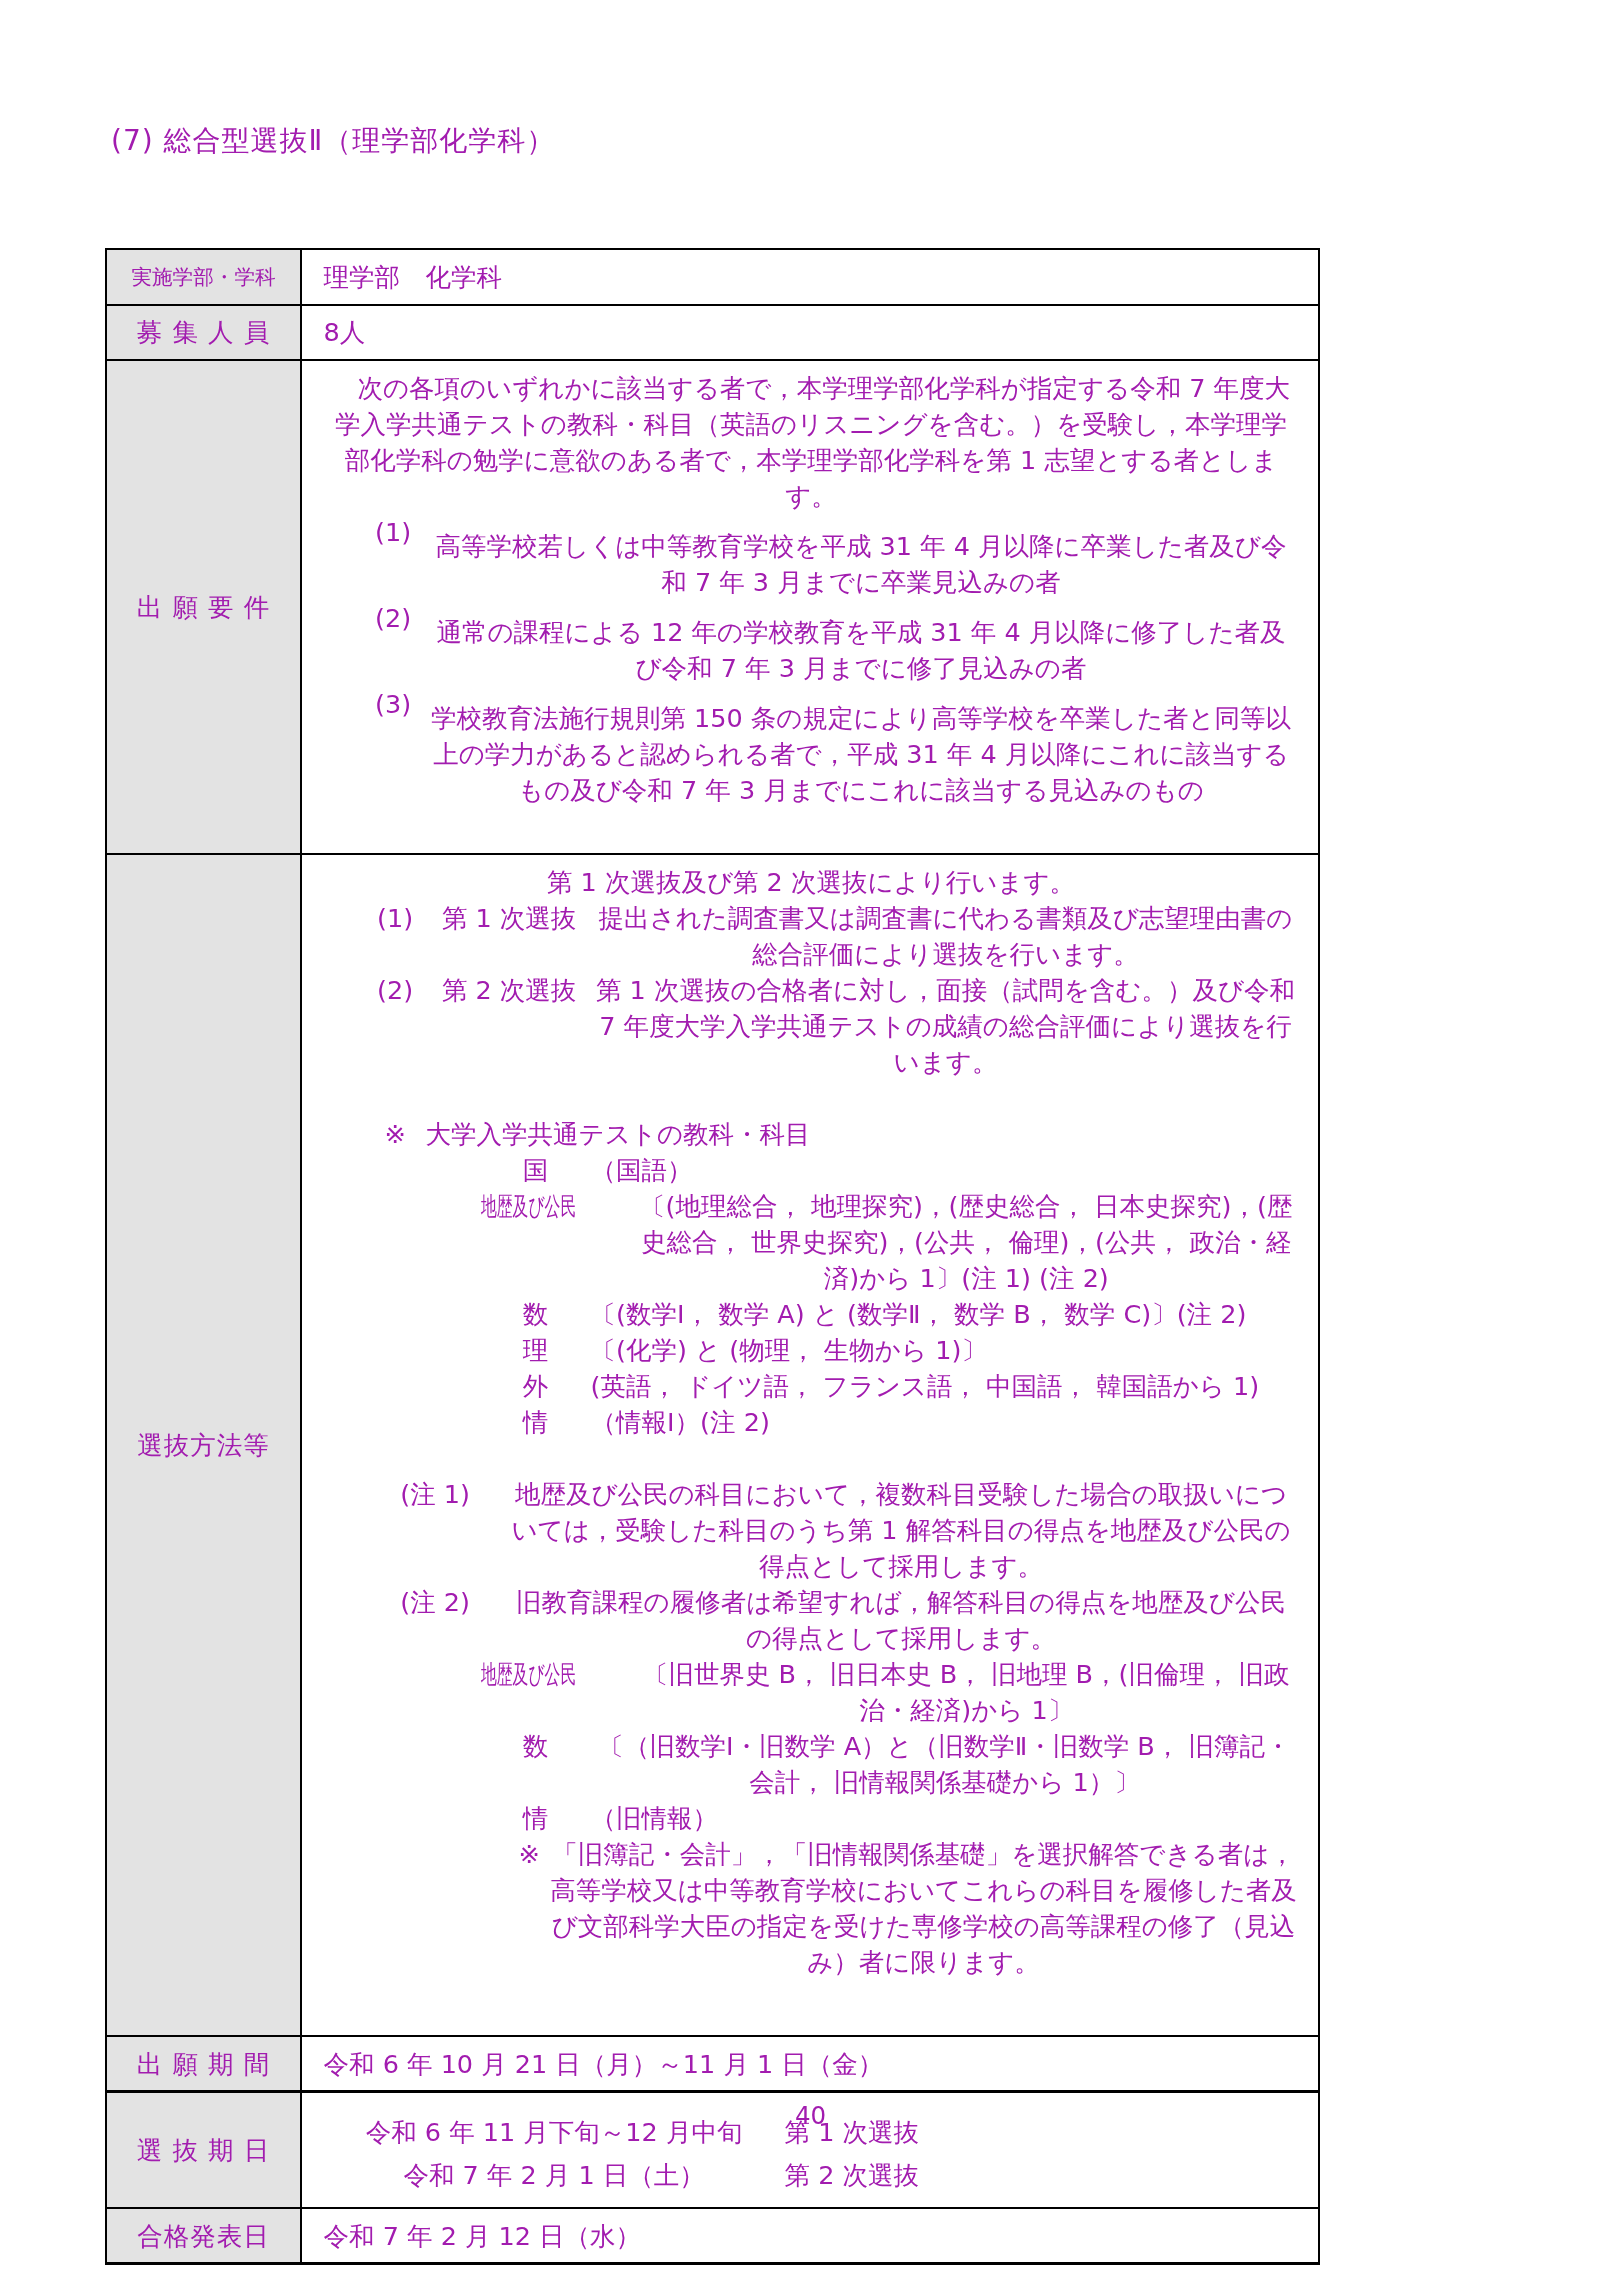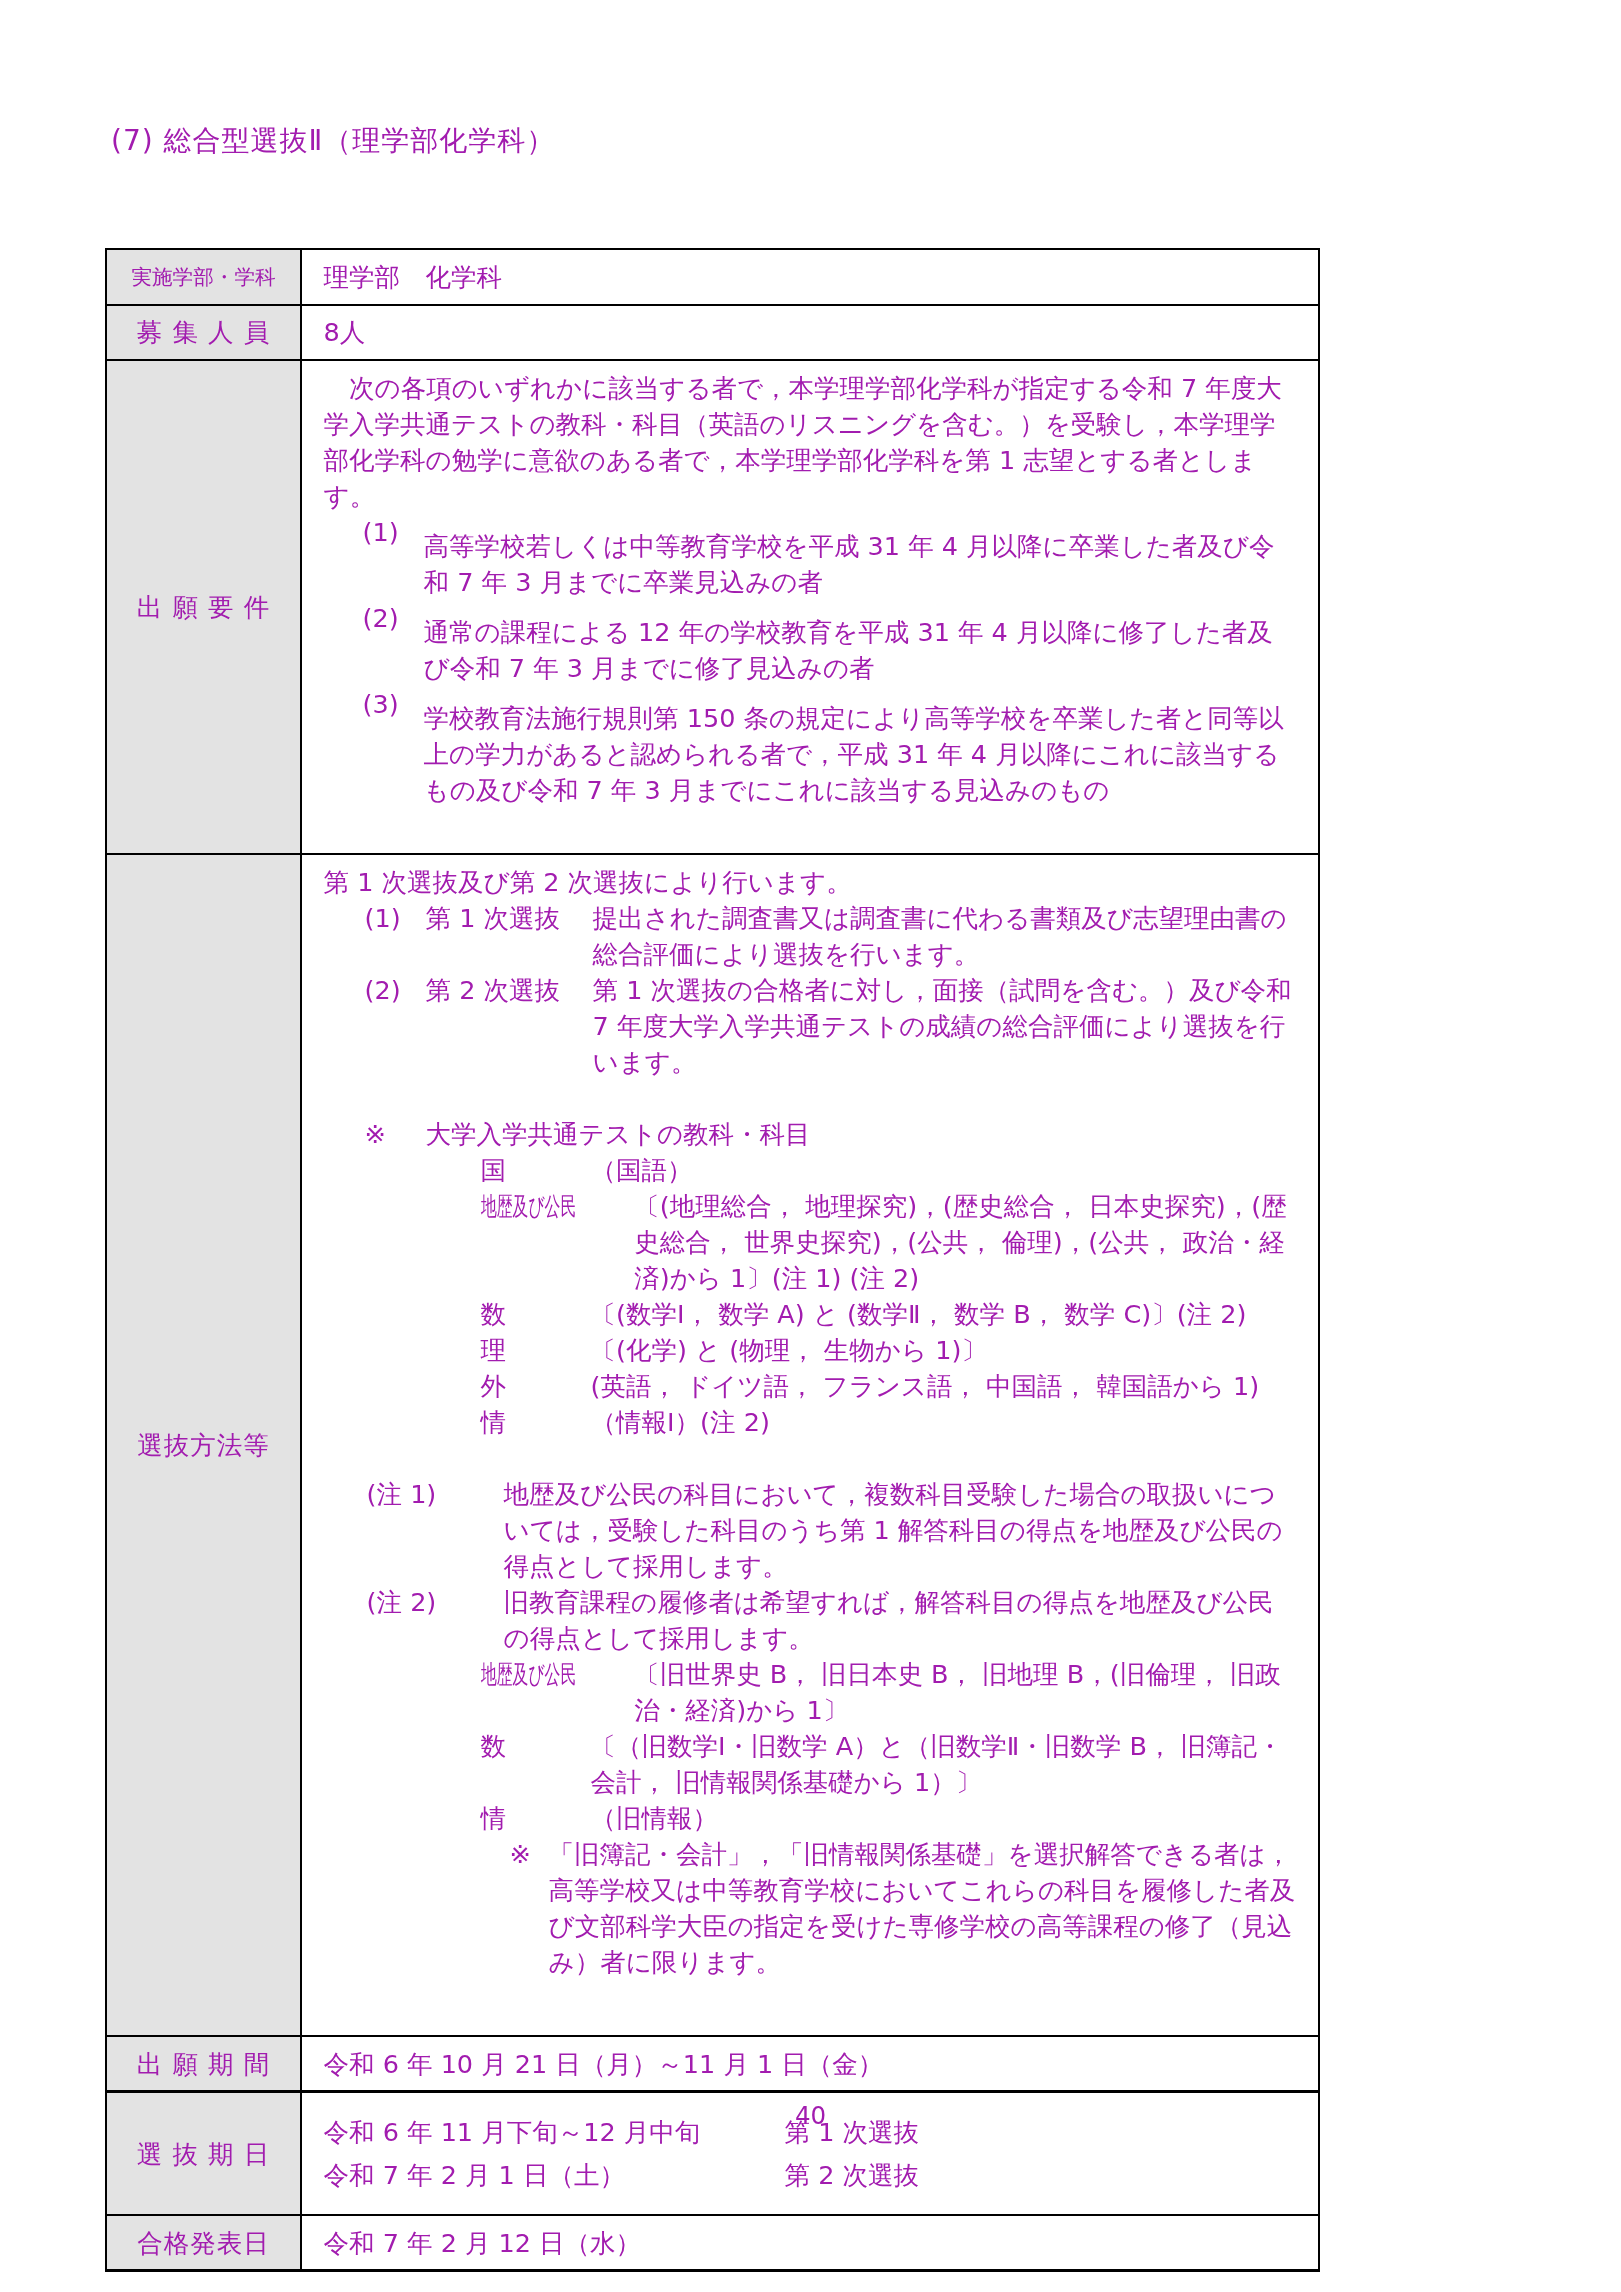--- a/index.html
+++ b/index.html
@@ -26,21 +26,21 @@
   .trow:first-child{border-top:none;}
   .trow.sep3{border-top-width:2.9px;}
   .trow.sep4{border-top-width:3.9px;}
   .lcell{
     flex:0 0 195px;background:#e3e3e3;border-right:2px solid #000;
     display:flex;align-items:center;justify-content:center;text-align:center;
     box-sizing:border-box;
   }
   .ltext{font-size:25.5px;letter-spacing:1px;white-space:nowrap;}
   .ltext.small{font-size:20.6px;letter-spacing:0;}
-  .ccell{flex:1 1 auto;padding:8.8px 19.6px 8.8px 21.6px;box-sizing:border-box;min-width:0;}
+  .ccell{flex:1 1 auto;padding:8.8px 19.6px 8.8px 21.6px;box-sizing:border-box;min-width:0;text-align:center;}
   .ccell p{margin:0;}
   
   .req-cell{padding-bottom:45px;}
   .item{display:flex;margin-left:39px;}
   .item .num{flex:0 0 61px;}
   .item .itext{flex:1 1 auto;margin-top:14px;}
   
   .method-cell{padding-bottom:55px;}
   .stage{display:flex;margin-left:41px;}
   .stage .num{flex:0 0 61px;}
@@ -53,21 +53,21 @@
   .subj .sdetail{flex:0 1 auto;max-width:845px;}
   .cond{display:inline-block;transform:scaleX(0.62);transform-origin:0 50%;white-space:nowrap;}
   .note{display:flex;margin-left:43px;}
   .note.first{margin-top:36px;}
   .note .nnum{flex:0 0 137px;white-space:nowrap;}
   .note .ntext{flex:0 1 auto;max-width:828px;}
   .oldnote{display:flex;margin-left:186px;}
   .oldnote .mark{flex:0 0 39px;}
   .oldnote .otext{flex:0 1 auto;max-width:855px;}
   
-  .seldates-cell{padding-top:13.7px;padding-bottom:14px;}
+  .seldates-cell{padding-top:13.7px;padding-bottom:7px;}
   .dateline{display:flex;margin:6.9px 0;}
   .dateline .ddate{flex:0 0 461px;white-space:nowrap;}
   .dateline .dstage{flex:0 0 auto;white-space:nowrap;}
   .single-cell{display:flex;align-items:center;}
   .pageno{
     position:absolute;left:0;top:2098px;width:100%;
     text-align:center;font-size:24.5px;
   }
 </style>
 </head>

